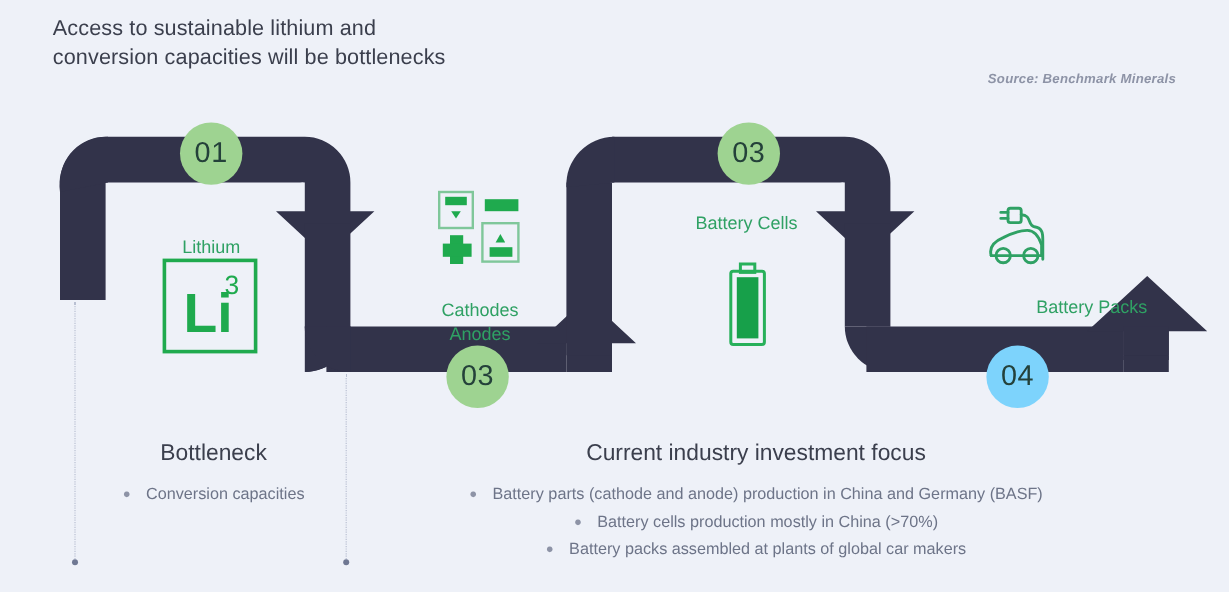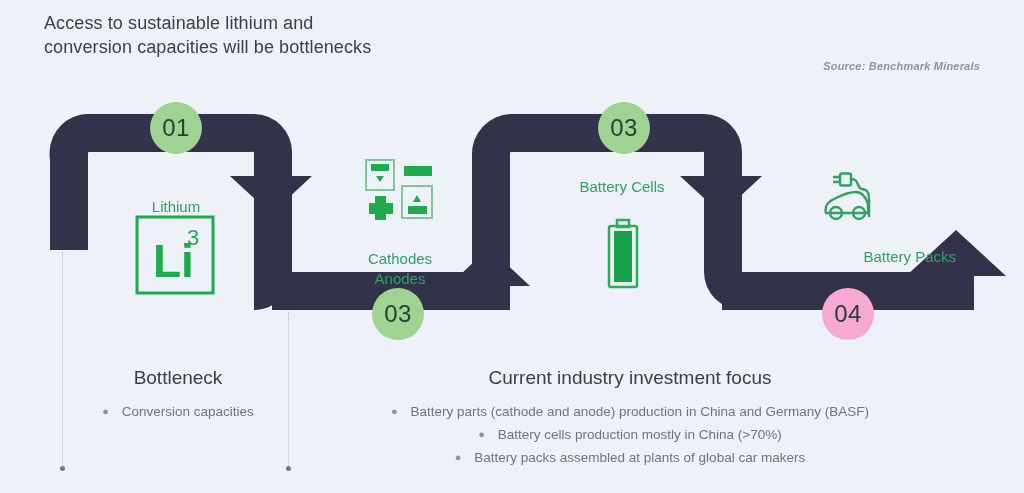--- a/index.html
+++ b/index.html
@@ -247,21 +247,21 @@
 
   <div class="step-circle" style="left:150px; top:102px; background:#9ed391;">
     <span>01</span>
   </div>
   <div class="step-circle" style="left:372px; top:288px; background:#9ed391;">
     <span>03</span>
   </div>
   <div class="step-circle" style="left:598px; top:102px; background:#9ed391;">
     <span>03</span>
   </div>
-  <div class="step-circle" style="left:822px; top:288px; background:#f9a8d4;">
+  <div class="step-circle" style="left:822px; top:288px; background:#7dd3fc;">
     <span>04</span>
   </div>
 
   <div class="stage-label" style="left:106px; top:177px; width:140px;margin-top:20px;">Lithium</div>
   <div class="stage-label" style="left:330px; top:249px; width:140px;">Cathodes
 Anodes</div>
   <div class="stage-label" style="left:552px; top:177px; width:140px;">Battery Cells</div>
   <div class="stage-label" style="left:816px; top:247px; width:140px;text-align:right;">Battery Packs</div>
 
   <svg class="stage-icon" style="left:135px; top:215px;" width="80" height="80" viewBox="0 0 80 80">

